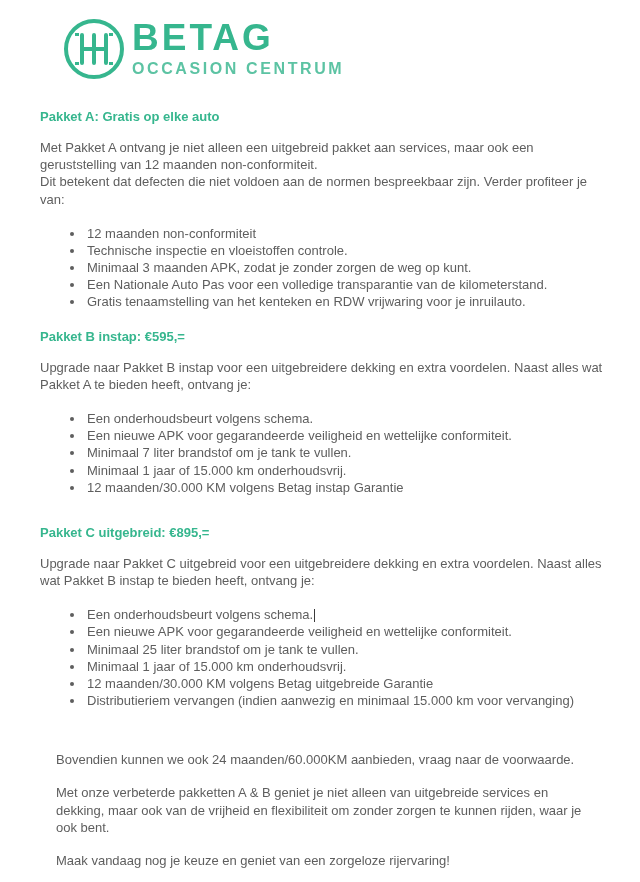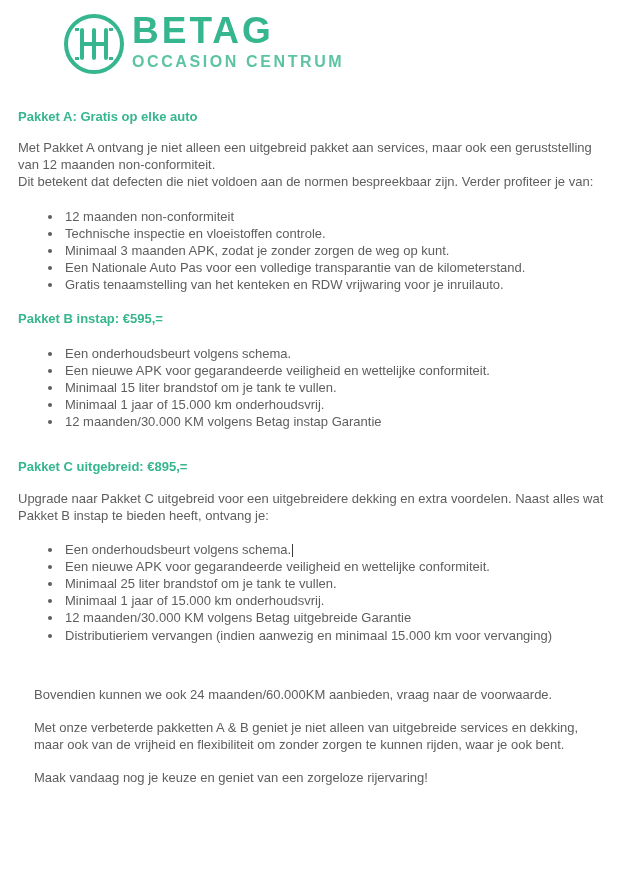--- a/index.html
+++ b/index.html
@@ -12,21 +12,21 @@
     font-family: "Liberation Sans", sans-serif;
     color: #5e5e5e;
     font-size: 13px;
     line-height: 1.32;
   }
   .page { width: 640px; height: 882px; position: relative; }
 
   
   .logo {
     display: flex;
-    align-items: flex-start;
+    align-items: center;
     padding: 12px 7px 0 62px;
     height: 86px;
   }
   .logo-icon { width: 64px; height: 64px; display: inline-block; }
   .logo-icon svg { display: block; }
   .logo-text { margin-left: 6px; }
   .brand {
     color: #36b68e;
     font-weight: bold;
     font-size: 37px;
@@ -35,21 +35,21 @@
   }
   .brand-sub {
     color: #5cc3a3;
     font-weight: bold;
     font-size: 16px;
     letter-spacing: 2.6px;
     margin-top: 2px;
   }
 
   
-  .content { padding: 0 34px 0 18px; }
+  .content { padding: 0 34px 0 40px; }
   .heading {
     color: #36b68e;
     font-weight: bold;
     font-size: 13px;
     margin: 0 0 14px 0;
   }
   .sec-a .heading { margin-top: 22px; }
   .sec-b .heading { margin-top: 17px; }
   .sec-c .heading { margin-top: 28px; }
   .para { margin: 0; }
@@ -105,24 +105,25 @@
         <li>12 maanden non-conformiteit</li>
         <li>Technische inspectie en vloeistoffen controle.</li>
         <li>Minimaal 3 maanden APK, zodat je zonder zorgen de weg op kunt.</li>
         <li>Een Nationale Auto Pas voor een volledige transparantie van de kilometerstand.</li>
         <li>Gratis tenaamstelling van het kenteken en RDW vrijwaring voor je inruilauto.</li>
       </ul>
     </section>
 
     <section class="sec-b">
       <h2 class="heading">Pakket B instap: €595,=</h2>
+      <p class="para">Upgrade naar Pakket B instap voor een uitgebreidere dekking en extra voordelen. Naast alles wat Pakket A te bieden heeft, ontvang je:</p>
       <ul class="bullets">
         <li>Een onderhoudsbeurt volgens schema.</li>
         <li>Een nieuwe APK voor gegarandeerde veiligheid en wettelijke conformiteit.</li>
-        <li>Minimaal 15 liter brandstof om je tank te vullen.</li>
+        <li>Minimaal 7 liter brandstof om je tank te vullen.</li>
         <li>Minimaal 1 jaar of 15.000 km onderhoudsvrij.</li>
         <li>12 maanden/30.000 KM volgens Betag instap Garantie</li>
       </ul>
     </section>
 
     <section class="sec-c">
       <h2 class="heading">Pakket C uitgebreid: €895,=</h2>
       <p class="para">Upgrade naar Pakket C uitgebreid voor een uitgebreidere dekking en extra voordelen. Naast alles wat Pakket B instap te bieden heeft, ontvang je:</p>
       <ul class="bullets">
         <li><span>Een onderhoudsbeurt volgens schema.</span><span class="caret"></span></li>

